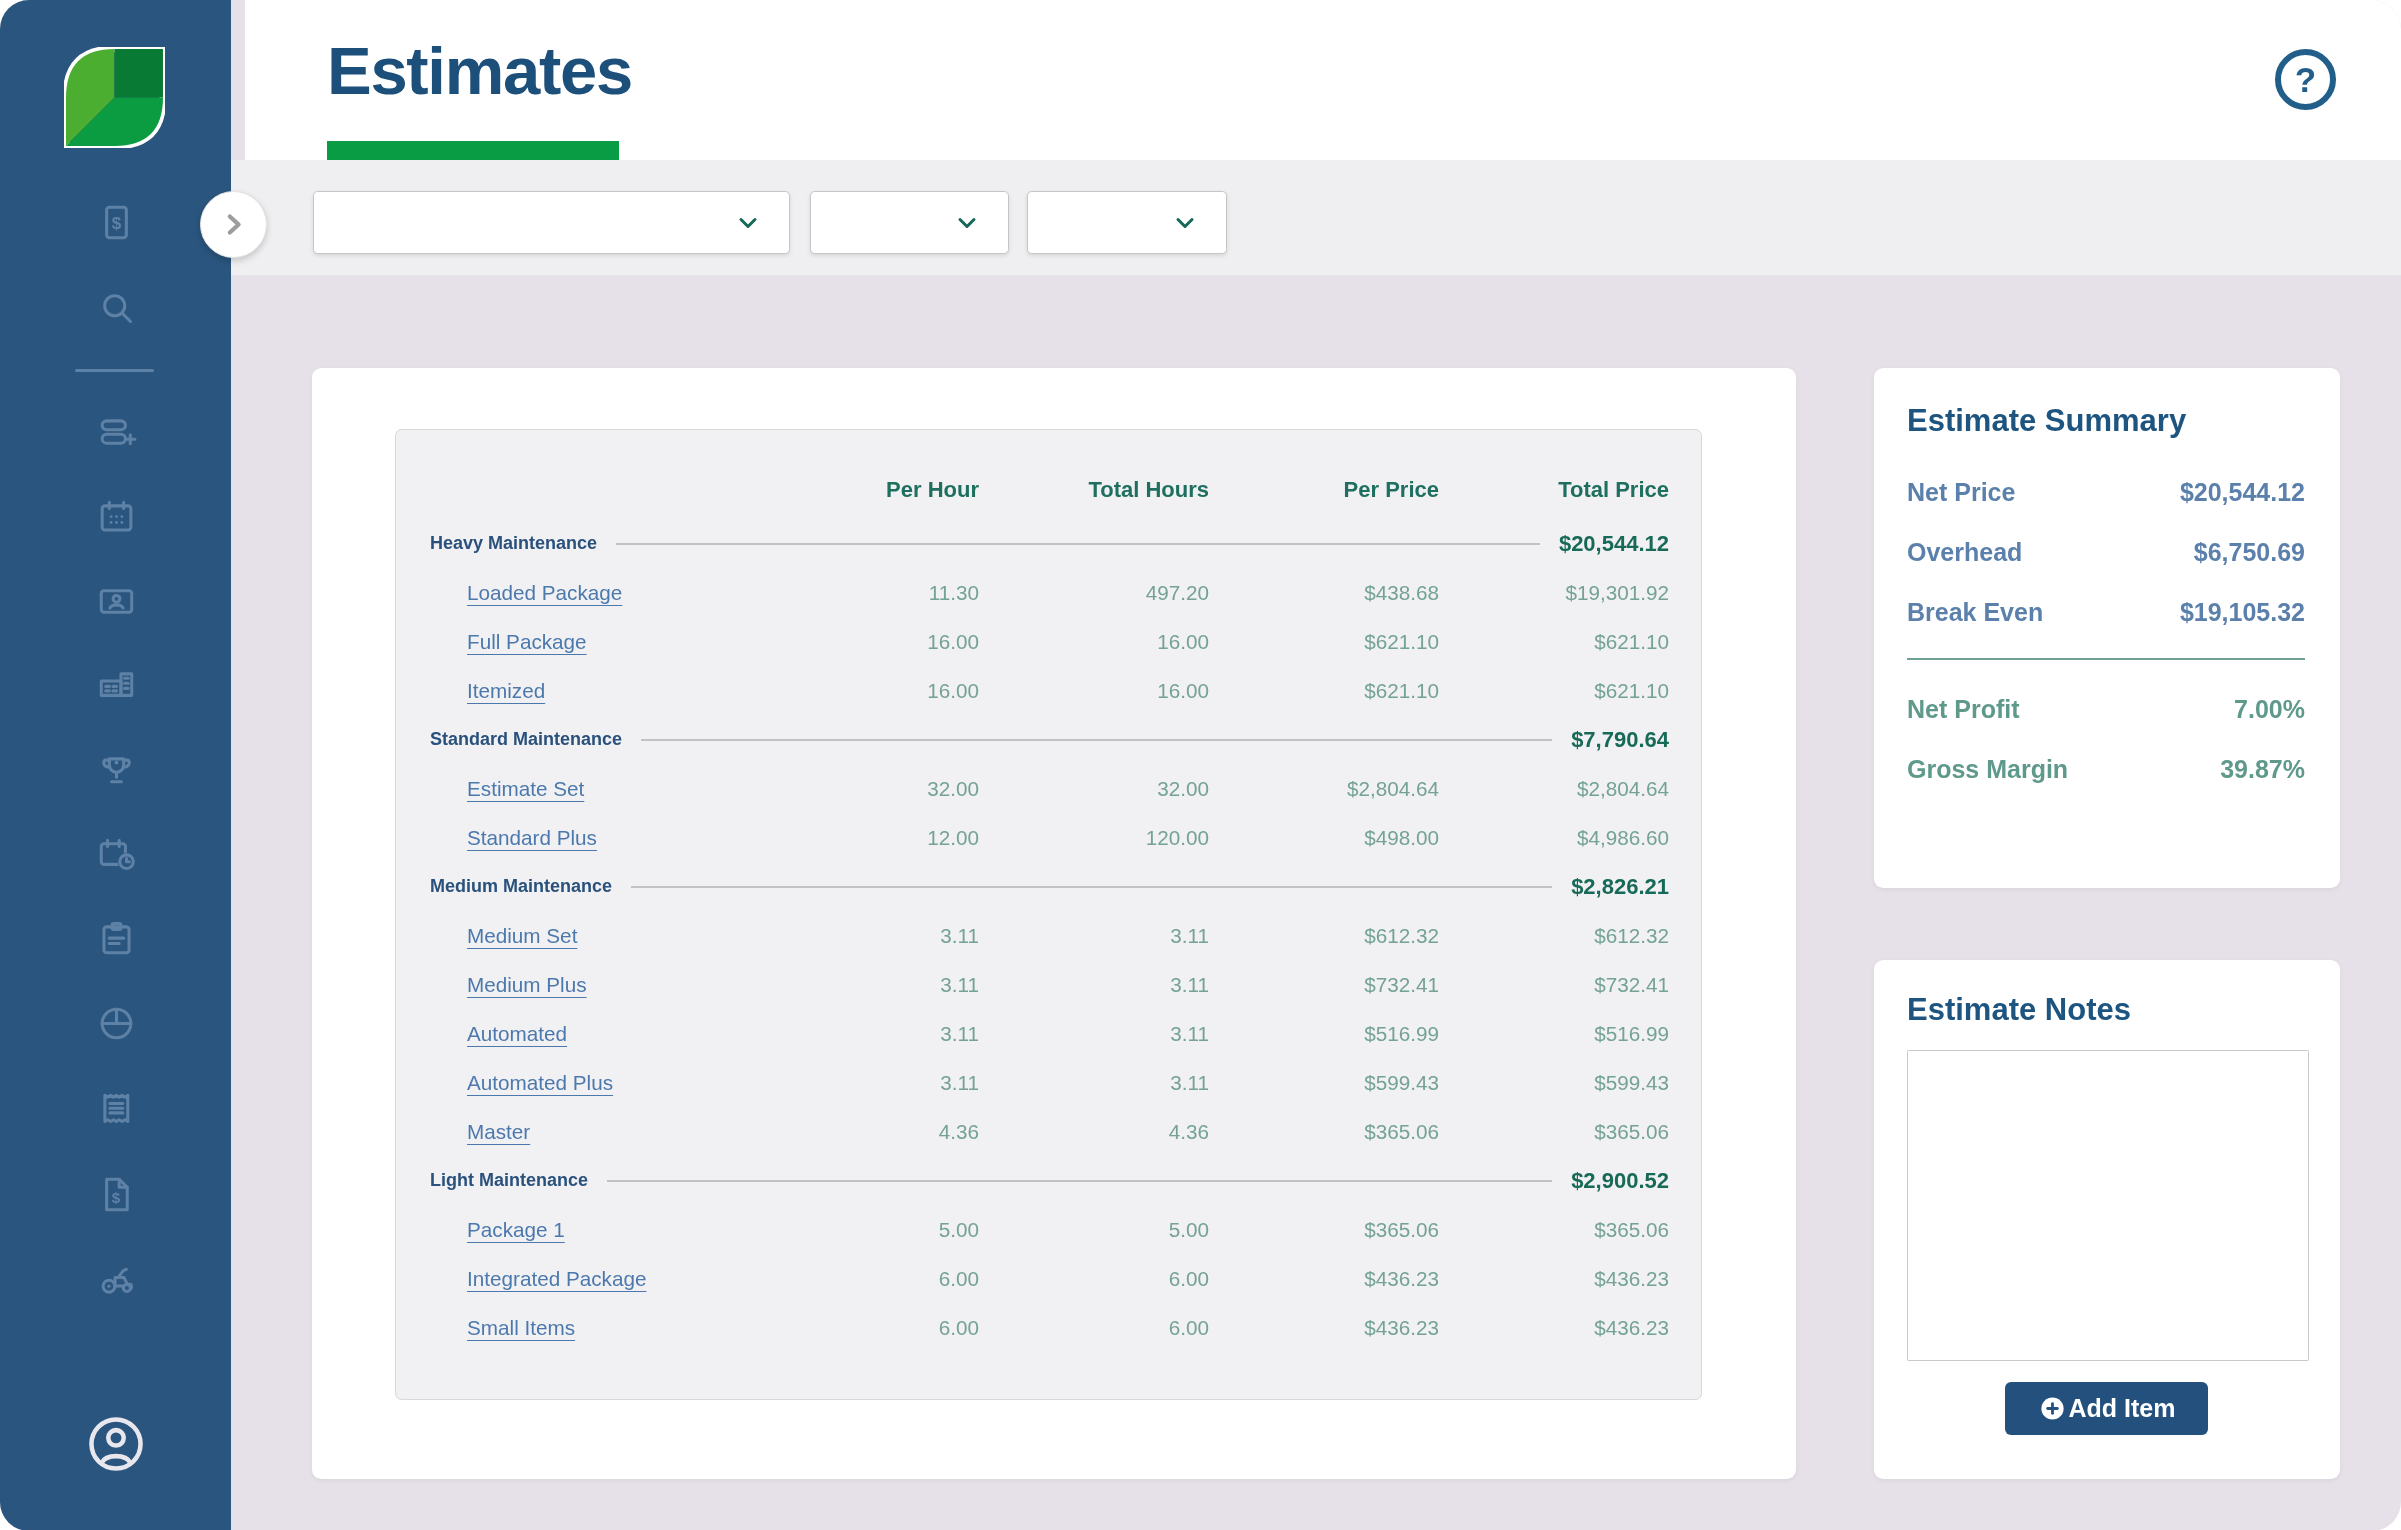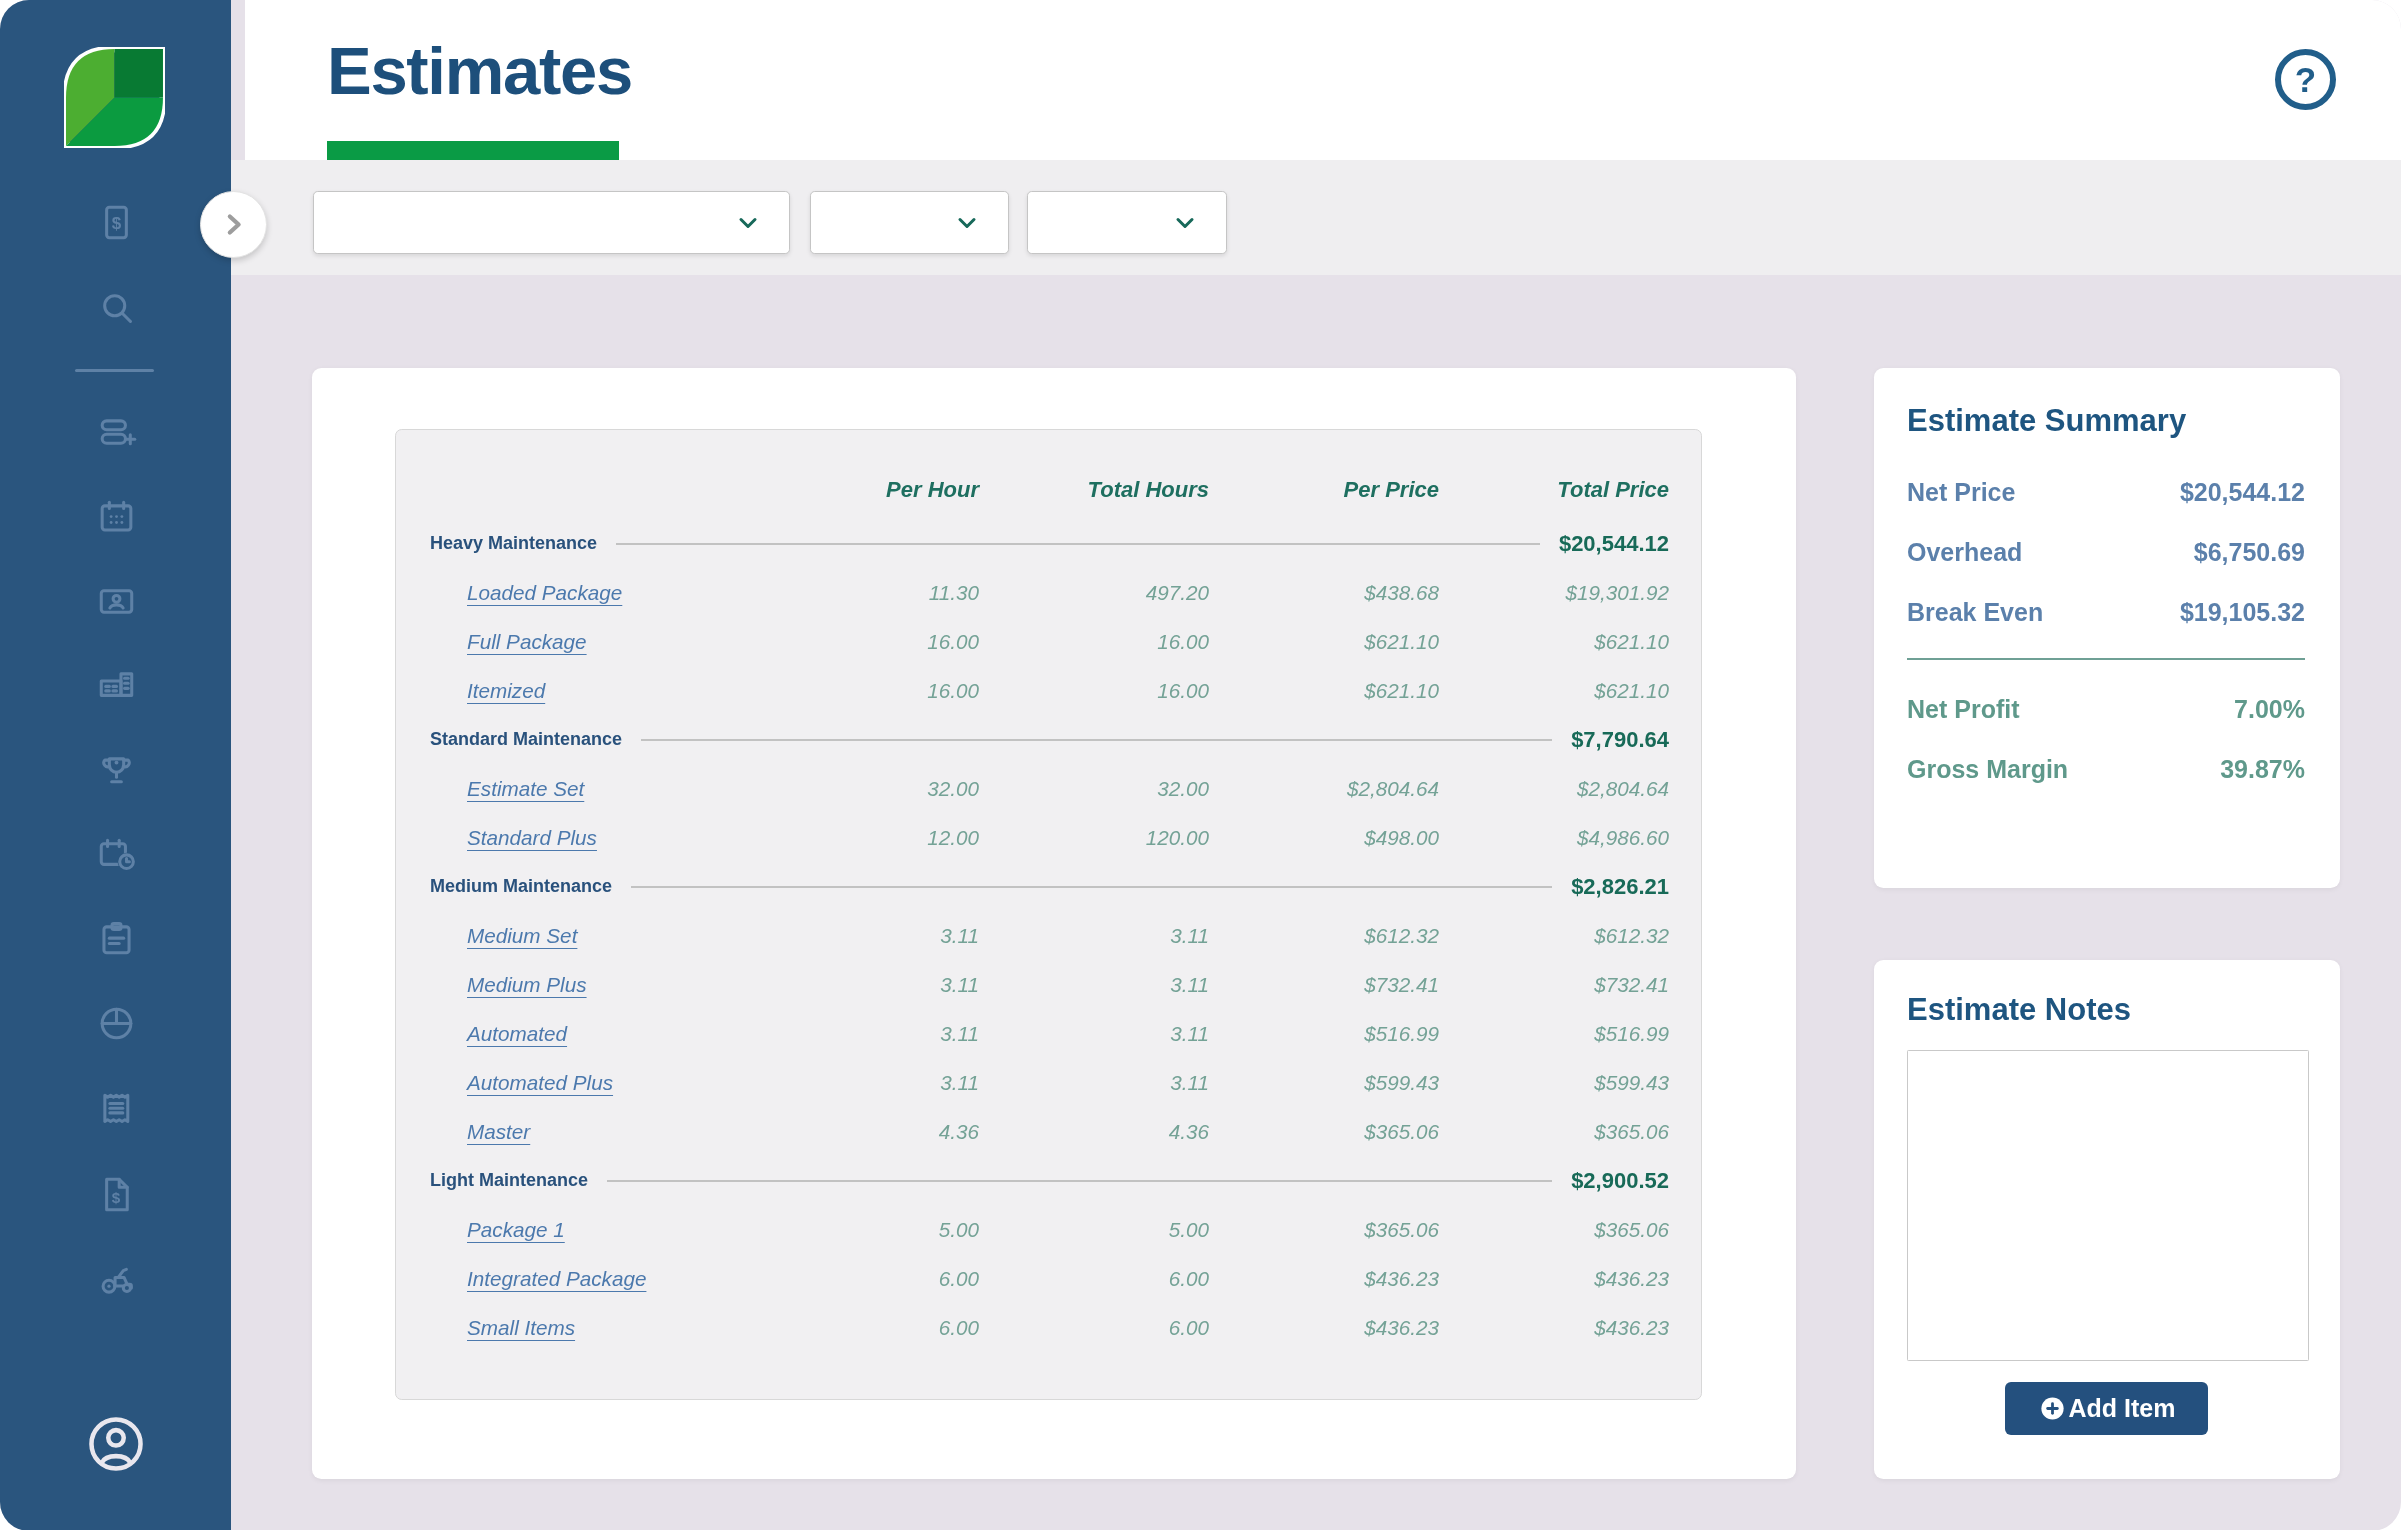--- a/index.html
+++ b/index.html
@@ -59,21 +59,21 @@
 
   
   .card{position:absolute; background:#fff; border-radius:9.3px; box-shadow:0 1.3px 5.3px rgba(0,0,0,0.05);}
   .main-card{left:312px; top:368px; width:1484px; height:1111px;}
   .summary-card{left:1874px; top:368px; width:466px; height:520px; padding:35px 35px 9px 33px;}
   .notes-card{left:1874px; top:960px; width:466px; height:519px; padding:32px 31px 0 33px;}
 
   
   .table-panel{position:absolute; left:83px; top:61px; width:1307px; height:971px; background:var(--panel);
     border:1.3px solid var(--panel-border); border-radius:6.7px; padding:35px 32px 0 34px;}
-  .t-row{display:grid; grid-template-columns:1fr 230px 230px 230px 230px; align-items:center; height:49px;font-style:italic;}
+  .t-row{display:grid; grid-template-columns:1fr 230px 230px 230px 230px; align-items:center; height:49px;}
   .t-head{margin-bottom:5.3px;}
   .t-head .h{font-size:22px; font-weight:700; color:var(--teal-head); text-align:right;}
   .num{font-size:20.7px; color:var(--value); text-align:right;}
   .item-name{font-size:20.7px; color:var(--link); text-decoration:underline; text-underline-offset:4.7px;
     text-decoration-thickness:1.3px; margin-left:37px; cursor:pointer; justify-self:start;}
   .g-row{display:flex; align-items:center; height:49px;}
   .g-name{font-size:18px; font-weight:700; color:var(--group); white-space:nowrap;}
   .g-line{flex:1; height:2px; background:#C2C2C2; margin:0 18.7px;}
   .g-total{font-size:22px; font-weight:700; color:var(--teal-total); white-space:nowrap;}
 

